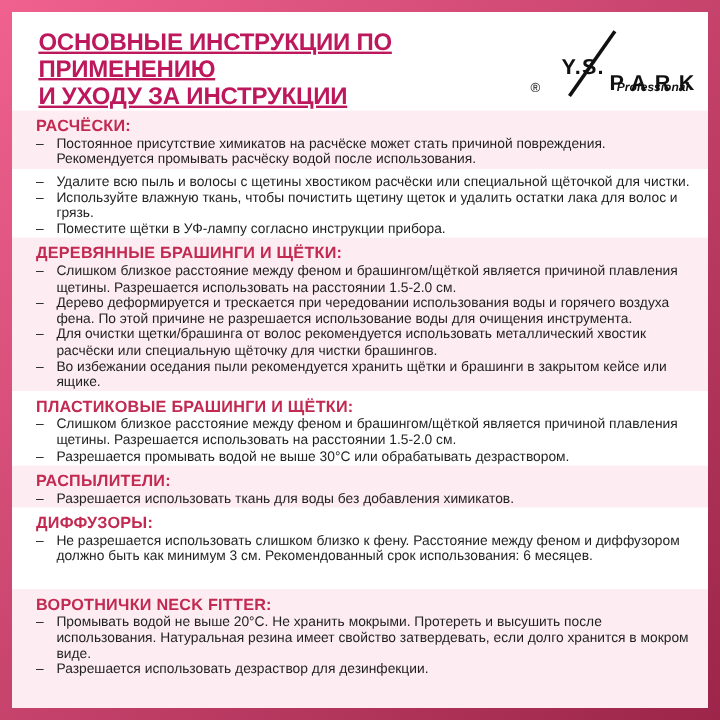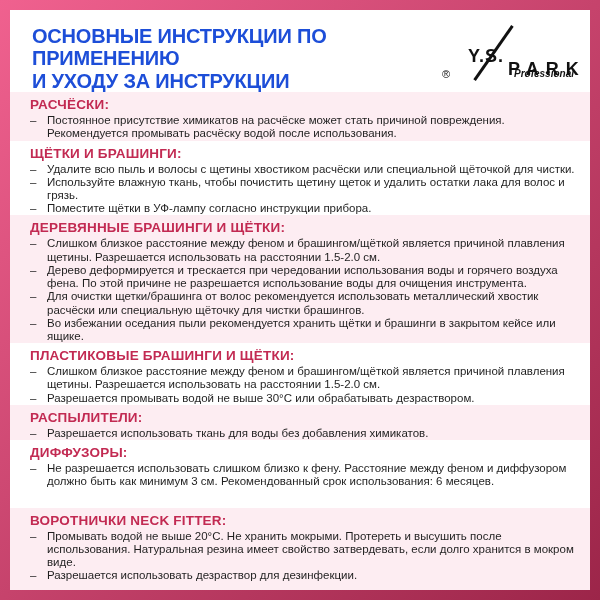--- a/index.html
+++ b/index.html
@@ -26,21 +26,21 @@
   }
   
   .header{
     flex:0 0 76px;
     background:var(--band-white);
     position:relative;
     padding:15px 150px 0 22px;
   }
   .page-title{
     font-size:20px;font-weight:bold;line-height:1.12;
-    letter-spacing:-0.2px;color:#1d4ed8;
+    letter-spacing:-0.2px;color:#be185d;text-decoration:underline;
   }
   
   .logo{
     position:absolute;top:18px;right:16px;
     width:132px;height:54px;
   }
   .logo-ys{
     position:absolute;left:26px;top:18px;
     font-weight:bold;font-size:18px;letter-spacing:1px;color:#111;
   }
@@ -99,21 +99,20 @@
 
     <div class="sections">
         <section class="band pink">
           <h2 class="sec-heading">РАСЧЁСКИ:</h2>
           <div class="bullet">
             <span class="dash">–</span>
             <span class="btext">Постоянное присутствие химикатов на расчёске может стать причиной повреждения. Рекомендуется промывать расчёску водой после использования.</span>
           </div>
         </section>
         <section class="band white">
-          <h2 class="sec-heading">ЩЁТКИ И БРАШИНГИ:</h2>
           <div class="bullet">
             <span class="dash">–</span>
             <span class="btext">Удалите всю пыль и волосы с щетины хвостиком расчёски или специальной щёточкой для чистки.</span>
           </div>
           <div class="bullet">
             <span class="dash">–</span>
             <span class="btext">Используйте влажную ткань, чтобы почистить щетину щеток и удалить остатки лака для волос и грязь.</span>
           </div>
           <div class="bullet">
             <span class="dash">–</span>

